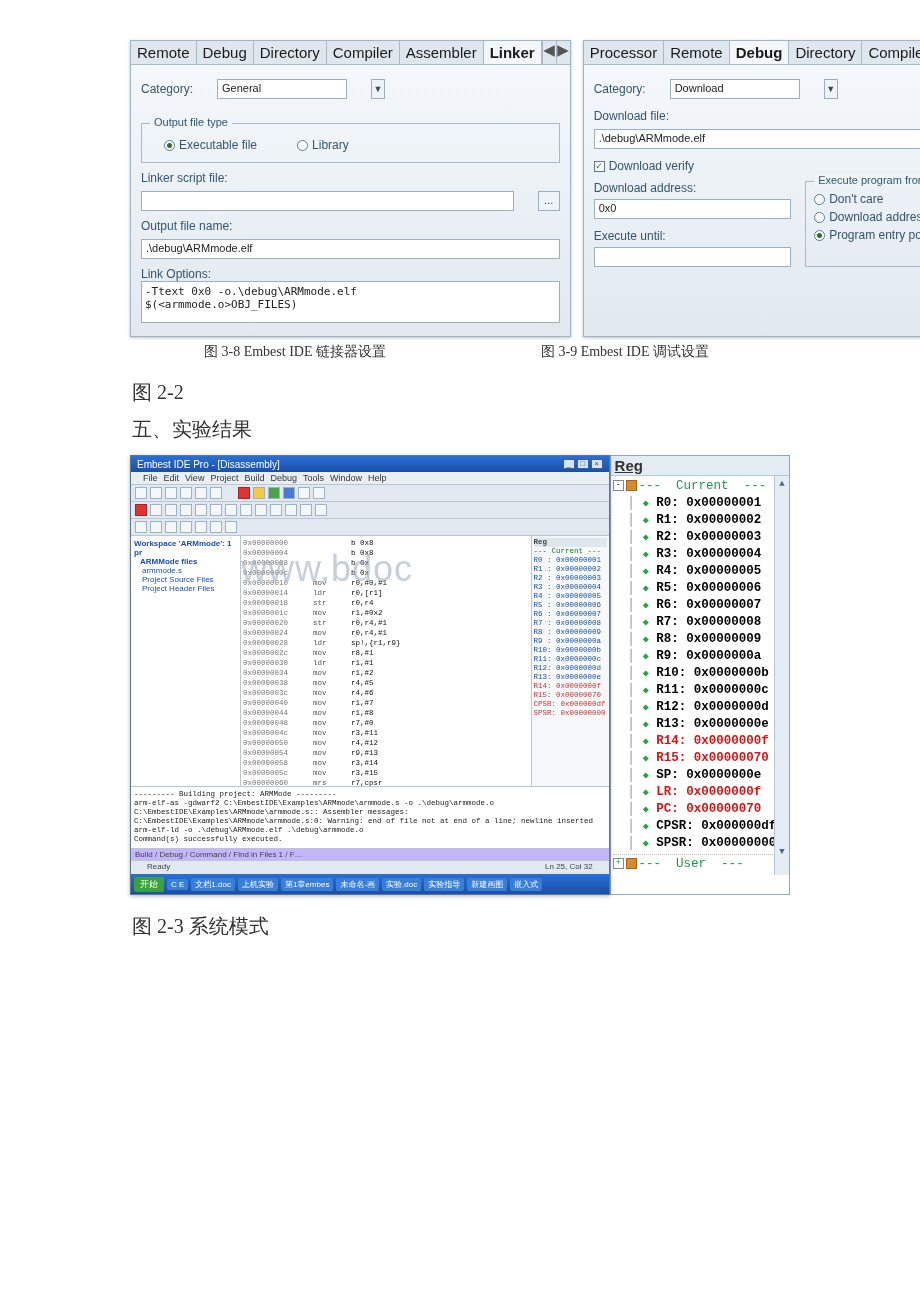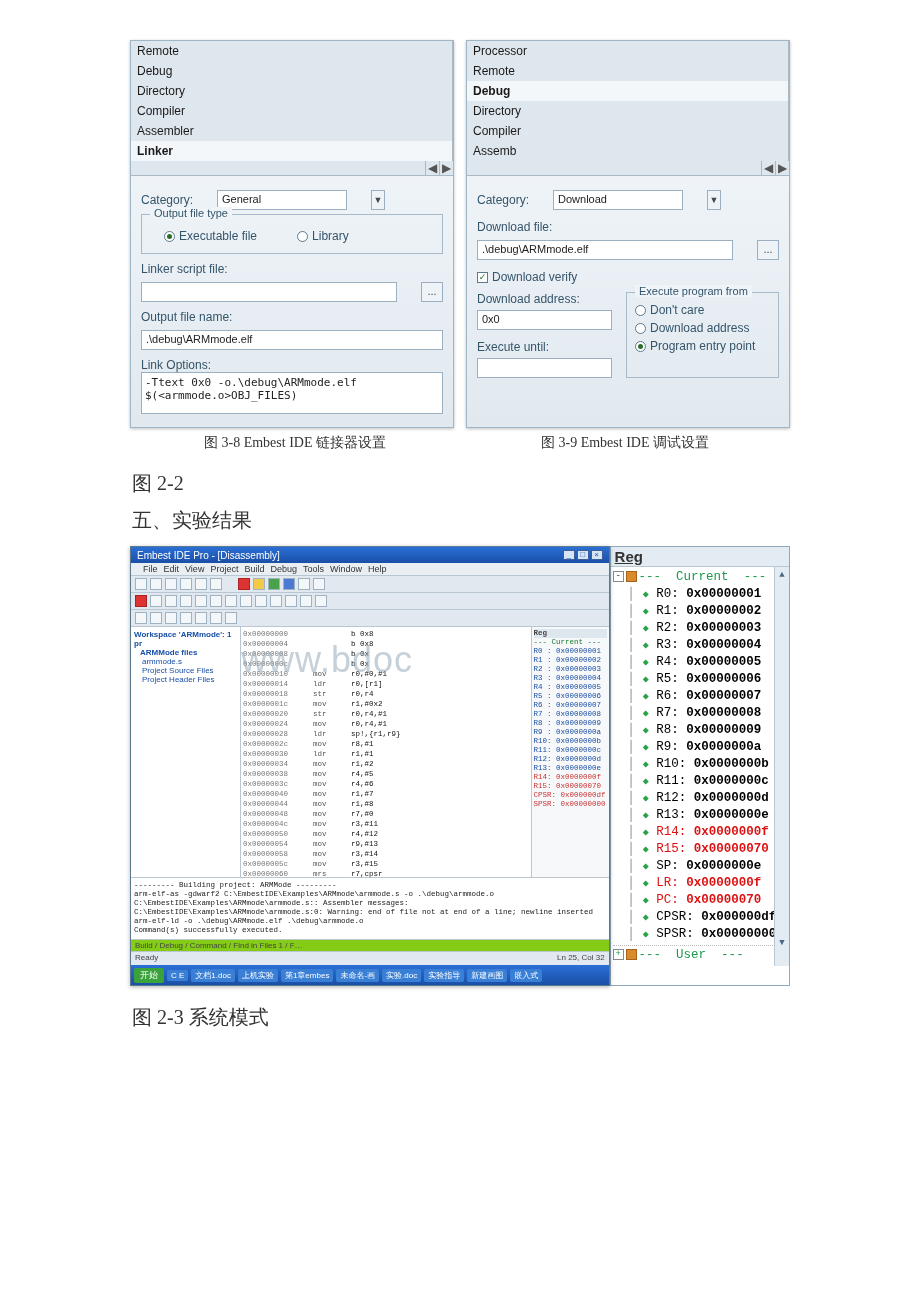--- a/index.html
+++ b/index.html
@@ -15,42 +15,42 @@
   
   .panels-row { display: flex; gap: 12px; }
   .panel {
     flex: 1;
     border: 1px solid #9db7c9;
     box-shadow: 0 1px 3px rgba(0,0,0,.25);
     background: linear-gradient(#f6f9fc,#e1e9ef);
     padding: 0;
     position: relative;
   }
-  .tabs { display: flex; background: #dfe7ee; border-bottom: 1px solid #aab9c6; font-size: 12px; flex-direction: column; }
+  .tabs { display: flex; background: #dfe7ee; border-bottom: 1px solid #aab9c6; font-size: 15px; }
   .tabs .tab { padding: 3px 6px; color: #1a1a1a; border-right: 1px solid #aab9c6; }
   .tabs .tab.active { background: #f4f7fa; font-weight: bold; }
   .tabs .scroll { margin-left:auto; display:flex; }
   .tabs .scroll span { width:14px; text-align:center; border-left:1px solid #aab9c6; color:#555; }
   .pbody { padding: 8px 10px 10px 10px; color:#445; }
   .pbody label, .pbody .lbl { font-size: 12px; color:#35556b; }
   .field-row { display:flex; align-items:center; margin-top:6px; gap:24px; }
   .input {
     flex:1;
     height:20px;
     background:#fff;
     border:1px solid #9aafc1;
     padding:2px 4px;
     font-size:11px;
     color:#222;
   }
   .btn-dots { width:22px; height:20px; border:1px solid #9aafc1; background:#eef3f7; text-align:center; font-size:11px; line-height:16px; }
   .group {
     border:1px solid #a7bac9;
     padding:6px 8px 8px 8px;
-    margin-top:4px;
+    margin-top:24px;
     position:relative;
   }
   .group > .gtitle { position:absolute; top:-8px; left:8px; background:linear-gradient(#eef4f8,#eef4f8); padding:0 4px; font-size:11px; color:#35556b; }
   .radio { display:flex; align-items:center; gap:4px; font-size:12px; color:#35556b; margin-top:4px; }
   .radio .dot { width:11px; height:11px; border-radius:50%; border:1px solid #5a7a91; background:#fff; display:inline-flex; align-items:center; justify-content:center; }
   .radio .dot.on::after { content:""; width:5px; height:5px; border-radius:50%; background:#2a6e2a; }
   .chk { width:11px; height:11px; border:1px solid #5a7a91; background:#fff; display:inline-flex; align-items:center; justify-content:center; font-size:9px; color:#2a6e2a; }
   .textarea { width:100%; height:42px; border:1px solid #9aafc1; background:#fff; font-size:11px; padding:3px; color:#222; resize:none; }
   .caption { text-align:center; font-size:14px; margin-top:6px; font-family: SimSun, serif; }
   .caption-row { display:flex; }
@@ -86,21 +86,21 @@
   .ide .disasm { flex:1; background:#fff; font-family:"Courier New",monospace; font-size:7.5px; padding:2px; overflow:hidden; line-height:10px; }
   .ide .disasm .row { display:flex; gap:8px; }
   .ide .disasm .addr { color:#777; width:62px; }
   .ide .disasm .hex { color:#555; width:30px; }
   .ide .disasm .asm { color:#111; }
   .ide .regside { width:78px; background:#f6f8fa; border-left:1px solid #b9c7d3; font-size:7.5px; padding:2px; overflow:hidden; line-height:9px; font-family:"Courier New",monospace;}
   .ide .regside .t { color:#1a7a2a; }
   .ide .regside .l { color:#1a4fa6; }
   .ide .regside .r { color:#c33; }
   .ide .build { height:62px; background:#fff; border-top:1px solid #b9c7d3; font-family:"Courier New",monospace; font-size:7.5px; padding:3px; line-height:9px; color:#222; overflow:hidden; }
-  .ide .status { height:14px; background:#e1e8ef; border-top:1px solid #b9c7d3; font-size:8px; padding:1px 4px; display:flex; justify-content:space-between; }
+  .ide .status { height:14px; background:#e1e8ef; border-top:1px solid #b9c7d3; font-size:8px; padding:1px 16px; display:flex; justify-content:space-between; }
   .ide .taskbar { height:20px; background:linear-gradient(#2a6fd6,#1a4fa6); display:flex; align-items:center; padding:0 3px; gap:3px; }
   .ide .taskbar .start { background:#3aa23a; color:#fff; font-size:9px; padding:1px 6px; border-radius:2px; }
   .ide .taskbar .titem { background:#3a7fd6; color:#fff; font-size:8px; padding:1px 4px; border-radius:2px; }
   
   .reg-pane {
     width: 188px;
     border:1px solid #8fa8bb;
     background:#fff;
     font-family:"Courier New",monospace;
   }
@@ -108,21 +108,21 @@
     background:#e4ecf3; border-bottom:1px solid #b9c7d3;
     font-size:15px; font-weight:bold; padding:1px 4px;
     font-family: Arial, sans-serif; text-decoration: underline;
   }
   .reg-pane .body { padding:2px 2px 2px 2px; font-size:12.5px; line-height:17px; position:relative; }
   .reg-pane .sb { position:absolute; right:0; top:0; bottom:0; width:15px; background:#e4ecf3; border-left:1px solid #b9c7d3; }
   .reg-pane .sb::before { content:"▲"; position:absolute; top:0; left:0; right:0; text-align:center; font-size:9px; color:#4a6a8a; }
   .reg-pane .sb::after { content:"▼"; position:absolute; bottom:14px; left:0; right:0; text-align:center; font-size:9px; color:#4a6a8a; }
   .reg-pane .group-head { color:#1a9a4a; }
   .reg-pane .row { white-space:pre; }
-  .reg-pane .row .nm { color:#000; font-weight:normal; }
+  .reg-pane .row .nm { color:#000; font-weight:bold; }
   .reg-pane .row .val { color:#000; font-weight:bold; }
   .reg-pane .row.red .nm, .reg-pane .row.red .val { color:#d11; }
   .reg-pane .tree { color:#888; }
   .reg-pane .dia { color:#2aa24a; font-size:10px; }
   .reg-pane .foot { color:#1a9a4a; border-top:1px dotted #bbb; margin-top:2px; padding-top:1px;}
   .reg-pane .box { display:inline-block; width:11px; height:11px; border:1px solid #888; text-align:center; line-height:9px; font-size:9px; margin-right:2px; vertical-align:middle; }
   .reg-pane .ic { display:inline-block; width:11px; height:11px; background:#d98a2a; margin-right:2px; vertical-align:middle; border:1px solid #a6641a;}
   .watermark {
     position:absolute; left:110px; top:92px; font-size:36px; color:rgba(150,170,185,.55);
     font-family: Arial, sans-serif; letter-spacing:1px; pointer-events:none;
@@ -457,21 +457,21 @@
     <div class="build" id="buildout">
         <div>--------- Building project: ARMMode ---------</div>
         <div>arm-elf-as  -gdwarf2 C:\EmbestIDE\Examples\ARMmode\armmode.s -o .\debug\armmode.o</div>
         <div>C:\EmbestIDE\Examples\ARMmode\armmode.s:: Assembler messages:</div>
         <div>C:\EmbestIDE\Examples\ARMmode\armmode.s:0: Warning: end of file not at end of a line; newline inserted</div>
         <div></div>
         <div>arm-elf-ld  -o .\debug\ARMmode.elf .\debug\armmode.o</div>
         <div></div>
         <div>Command(s) successfully executed.</div>
       </div>
-    <div style="background:#84cc16;border-top:1px solid #b9c7d3;padding:1px 4px;font-size:8px">Build / Debug / Command / Find in Files 1 / F…</div>
+    <div style="background:#c4b5fd;border-top:1px solid #b9c7d3;padding:1px 4px;font-size:8px">Build / Debug / Command / Find in Files 1 / F…</div>
     <div class="status">
       <span>Ready</span>
       <span>Ln 25, Col 32</span>
     </div>
     <div class="taskbar" id="taskbar">
         <div class="start">开始</div>
         <div class="titem">C  E  </div>
         <div class="titem">文档1.doc</div>
         <div class="titem">上机实验</div>
         <div class="titem">第1章embes</div>

